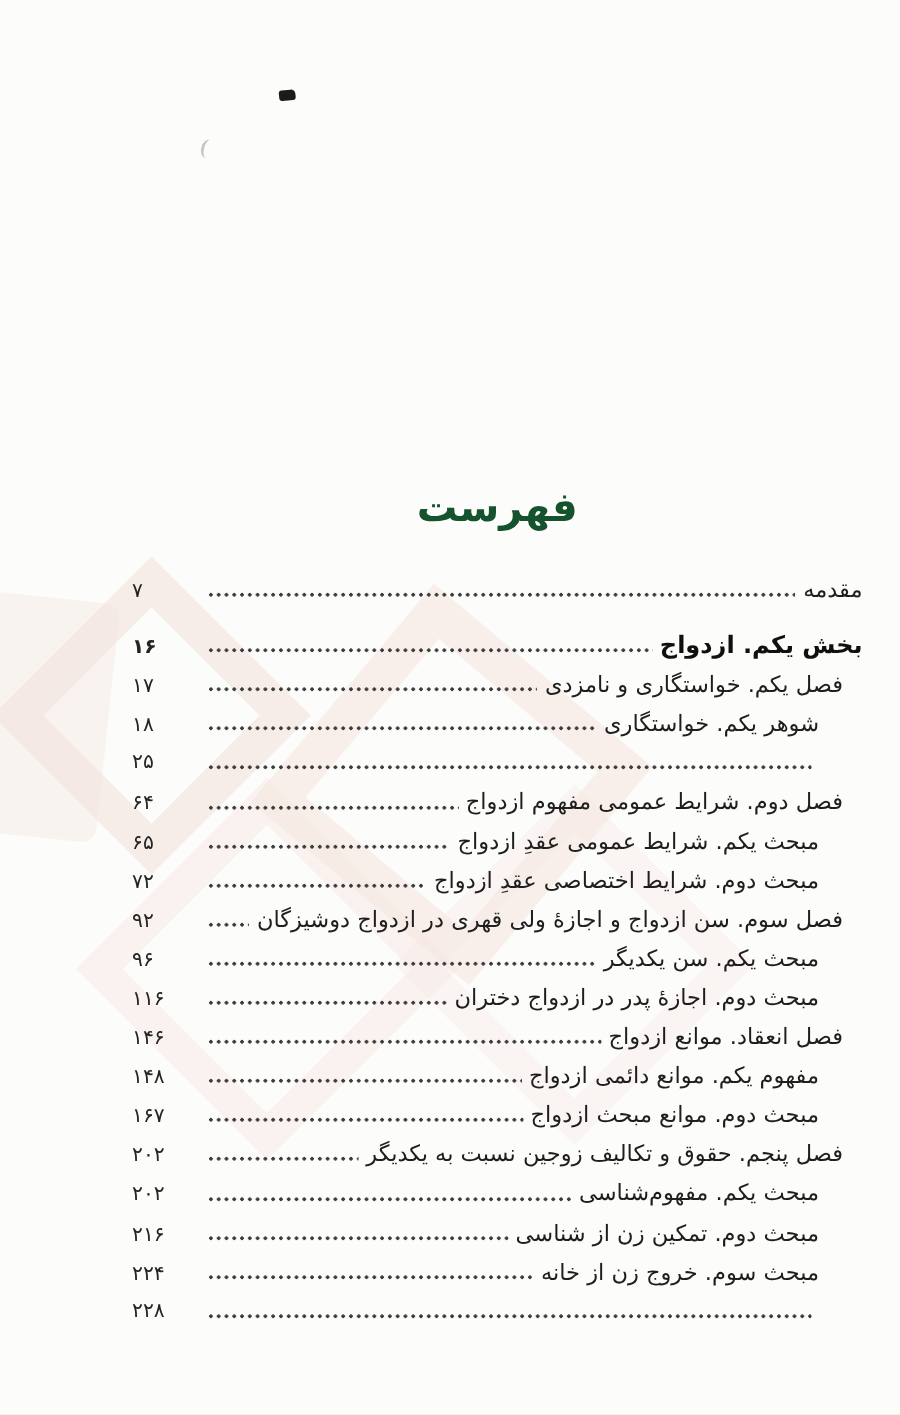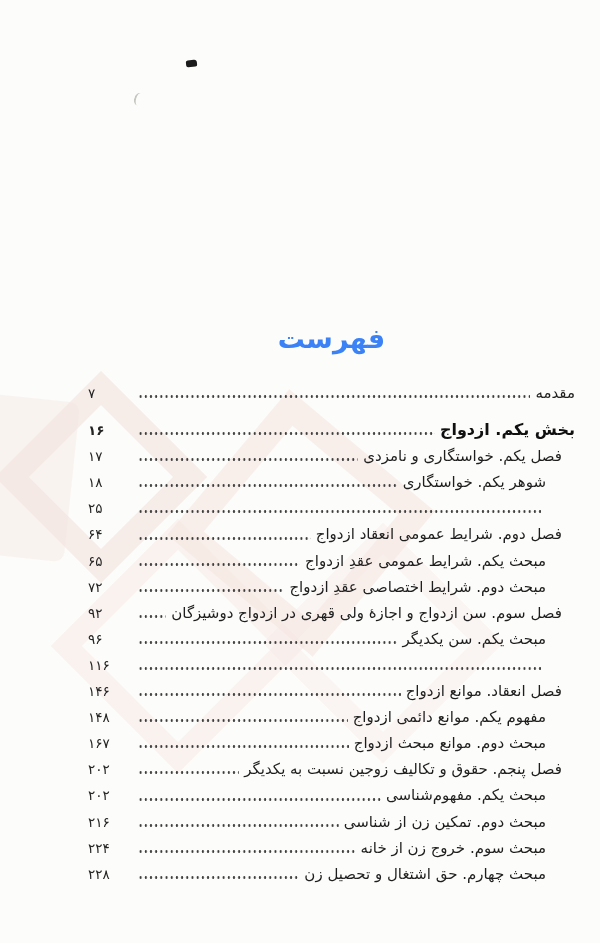--- a/index.html
+++ b/index.html
@@ -35,21 +35,21 @@
 
   
   .content {
     position:absolute; top:0; left:88px; right:25px; z-index:1;
     direction:rtl;
   }
   .title {
     margin:322px 0 24px 0;
     text-align:center;
     font-size:27px; line-height:34px;
-    font-weight:bold; color:#3b82f6;
+    font-weight:bold; color:#14532d;
   }
 
   .toc-row {
     display:flex; align-items:baseline;
     height:26.1px;
     font-size:15px; line-height:26px;
     color:#1e1e1e;
   }
   .toc-row.gap-before { margin-top:11px; }
   .toc-row.bold { font-weight:bold; font-size:16px; color:#101010; }
@@ -112,21 +112,21 @@
         <div class="toc-row level-2">
     <span class="toc-label">شوهر یکم. خواستگاری</span>
     <span class="dot-leader"></span>
     <span class="page-num">۱۸</span>
   </div>
         <div class="toc-row level-2">
     <span class="dot-leader"></span>
     <span class="page-num">۲۵</span>
   </div>
         <div class="toc-row level-1">
-    <span class="toc-label">فصل دوم. شرایط عمومی انعقاد ازدواج</span>
+    <span class="toc-label">فصل دوم. شرایط عمومی مفهوم ازدواج</span>
     <span class="dot-leader"></span>
     <span class="page-num">۶۴</span>
   </div>
         <div class="toc-row level-2">
     <span class="toc-label">مبحث یکم. شرایط عمومی عقدِ ازدواج</span>
     <span class="dot-leader"></span>
     <span class="page-num">۶۵</span>
   </div>
         <div class="toc-row level-2">
     <span class="toc-label">مبحث دوم. شرایط اختصاصی عقدِ ازدواج</span>
@@ -137,20 +137,21 @@
     <span class="toc-label">فصل سوم. سن ازدواج و اجازهٔ ولی قهری در ازدواج دوشیزگان</span>
     <span class="dot-leader"></span>
     <span class="page-num">۹۲</span>
   </div>
         <div class="toc-row level-2">
     <span class="toc-label">مبحث یکم. سن یکدیگر</span>
     <span class="dot-leader"></span>
     <span class="page-num">۹۶</span>
   </div>
         <div class="toc-row level-2">
+    <span class="toc-label">مبحث دوم. اجازهٔ پدر در ازدواج دختران</span>
     <span class="dot-leader"></span>
     <span class="page-num">۱۱۶</span>
   </div>
         <div class="toc-row level-1">
     <span class="toc-label">فصل انعقاد. موانع ازدواج</span>
     <span class="dot-leader"></span>
     <span class="page-num">۱۴۶</span>
   </div>
         <div class="toc-row level-2">
     <span class="toc-label">مفهوم یکم. موانع دائمی ازدواج</span>
@@ -176,20 +177,19 @@
     <span class="toc-label">مبحث دوم. تمکین زن از شناسی</span>
     <span class="dot-leader"></span>
     <span class="page-num">۲۱۶</span>
   </div>
         <div class="toc-row level-2">
     <span class="toc-label">مبحث سوم. خروج زن از خانه</span>
     <span class="dot-leader"></span>
     <span class="page-num">۲۲۴</span>
   </div>
         <div class="toc-row level-2">
-    <span class="toc-label">مبحث چهارم. حق اشتغال و تحصیل زن</span>
     <span class="dot-leader"></span>
     <span class="page-num">۲۲۸</span>
   </div>
       </section>
   </div>
 
 </div>
 
 </body></html>

